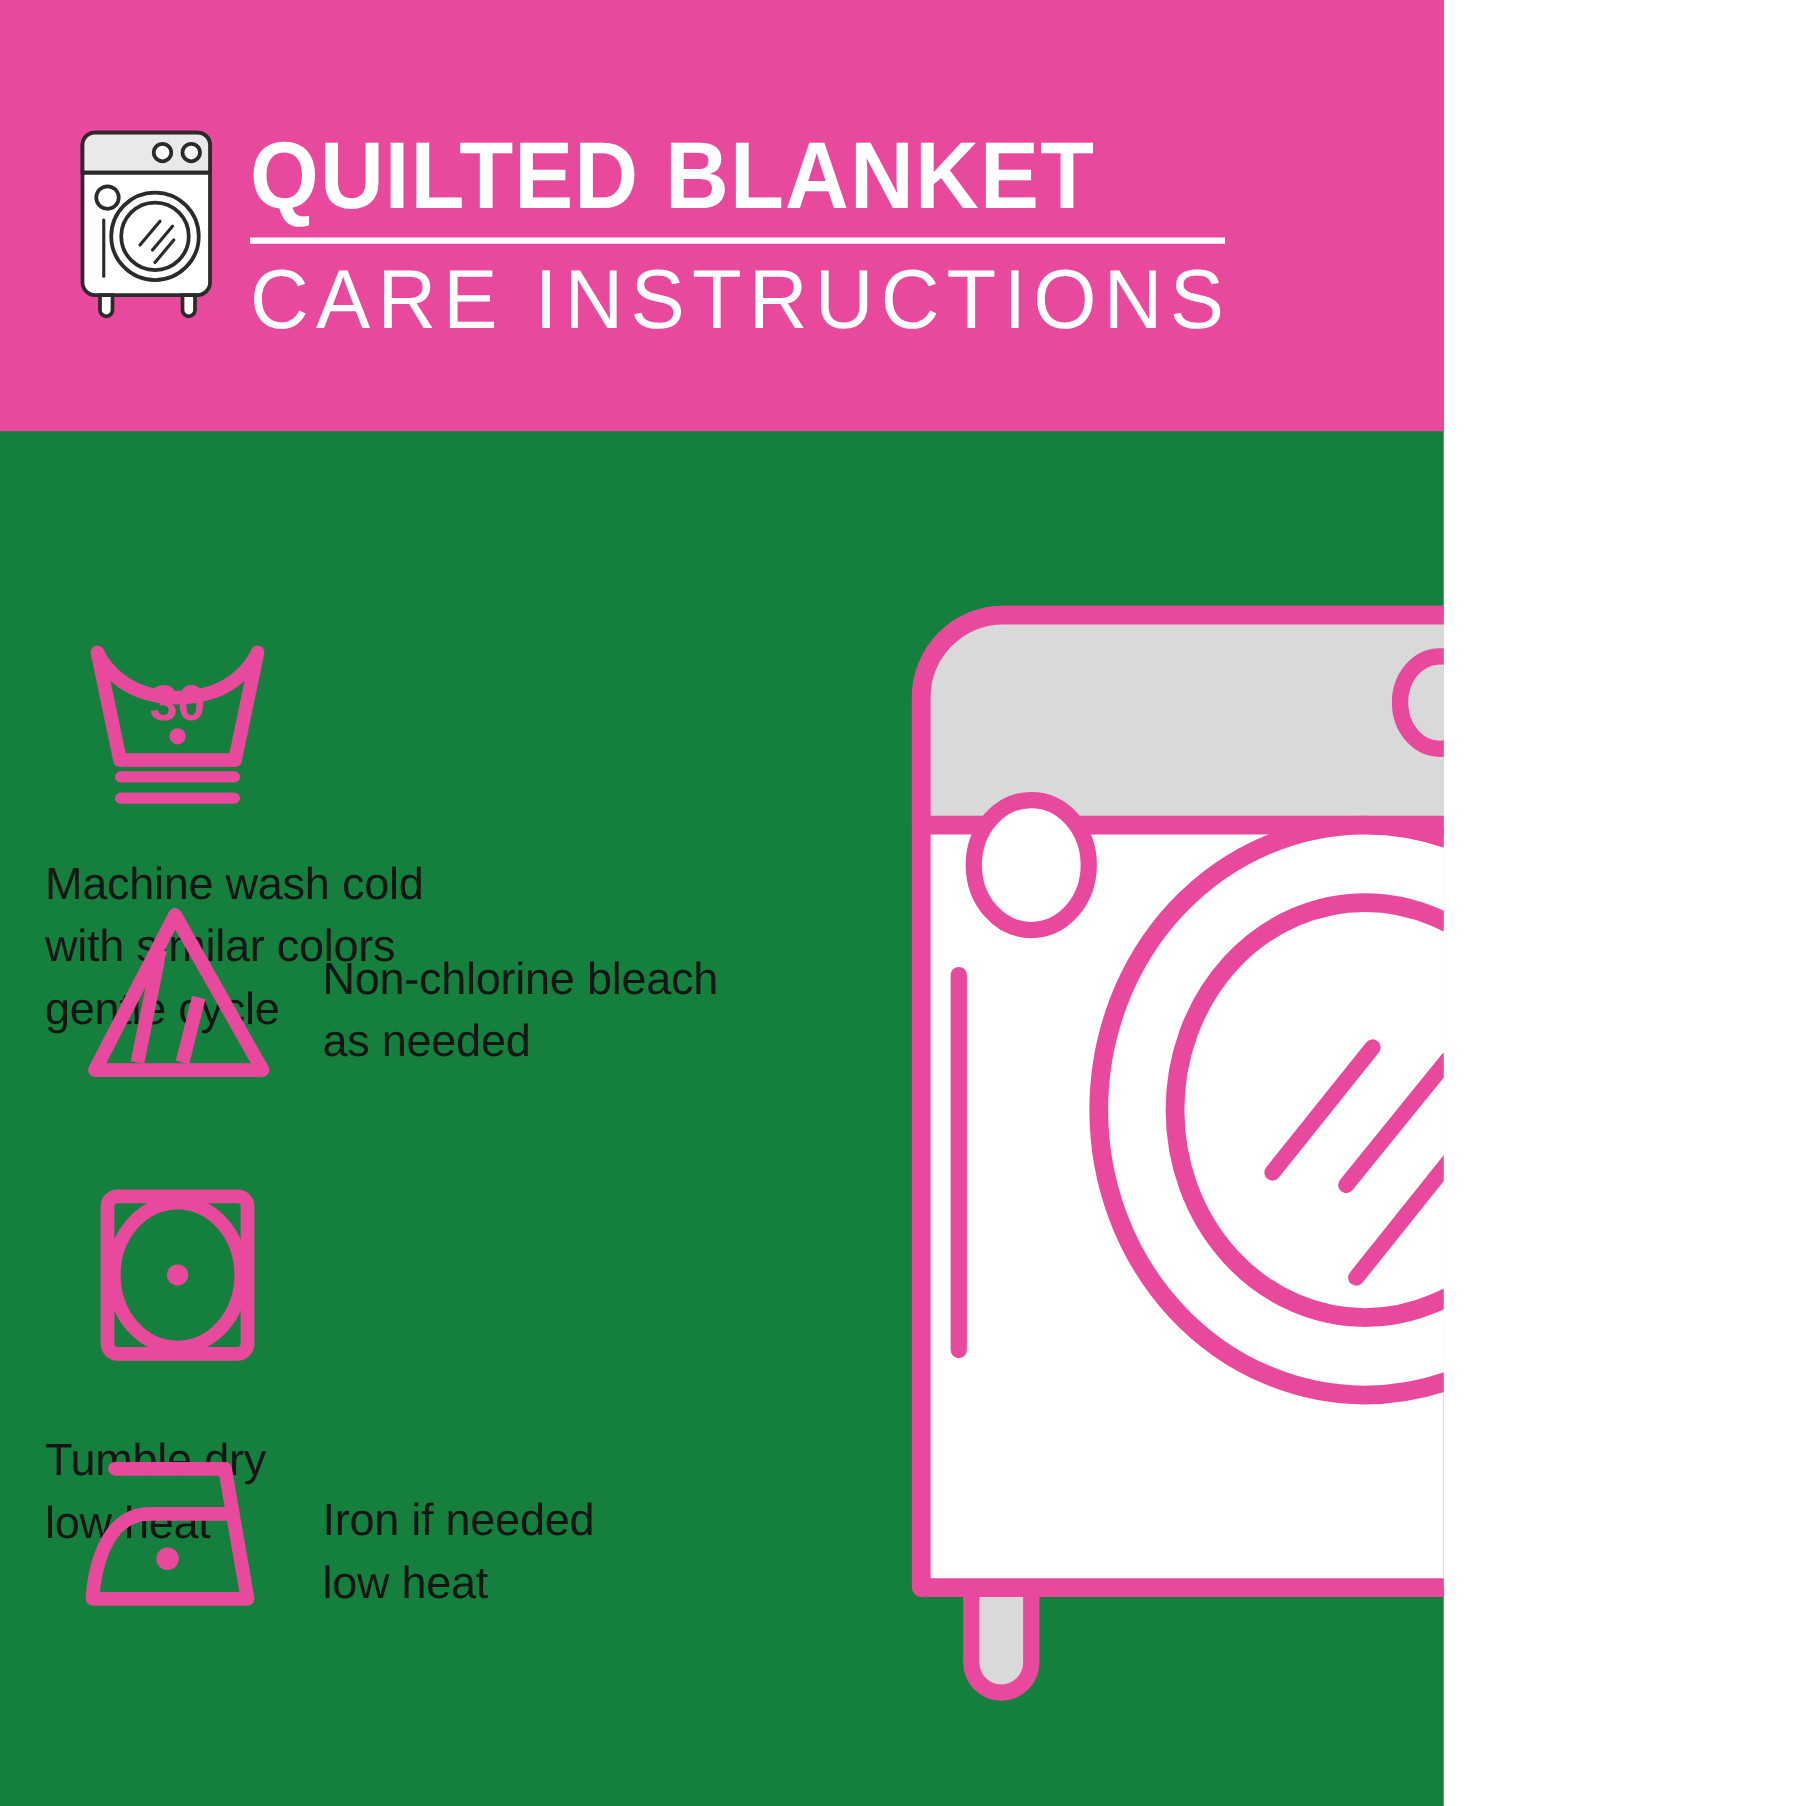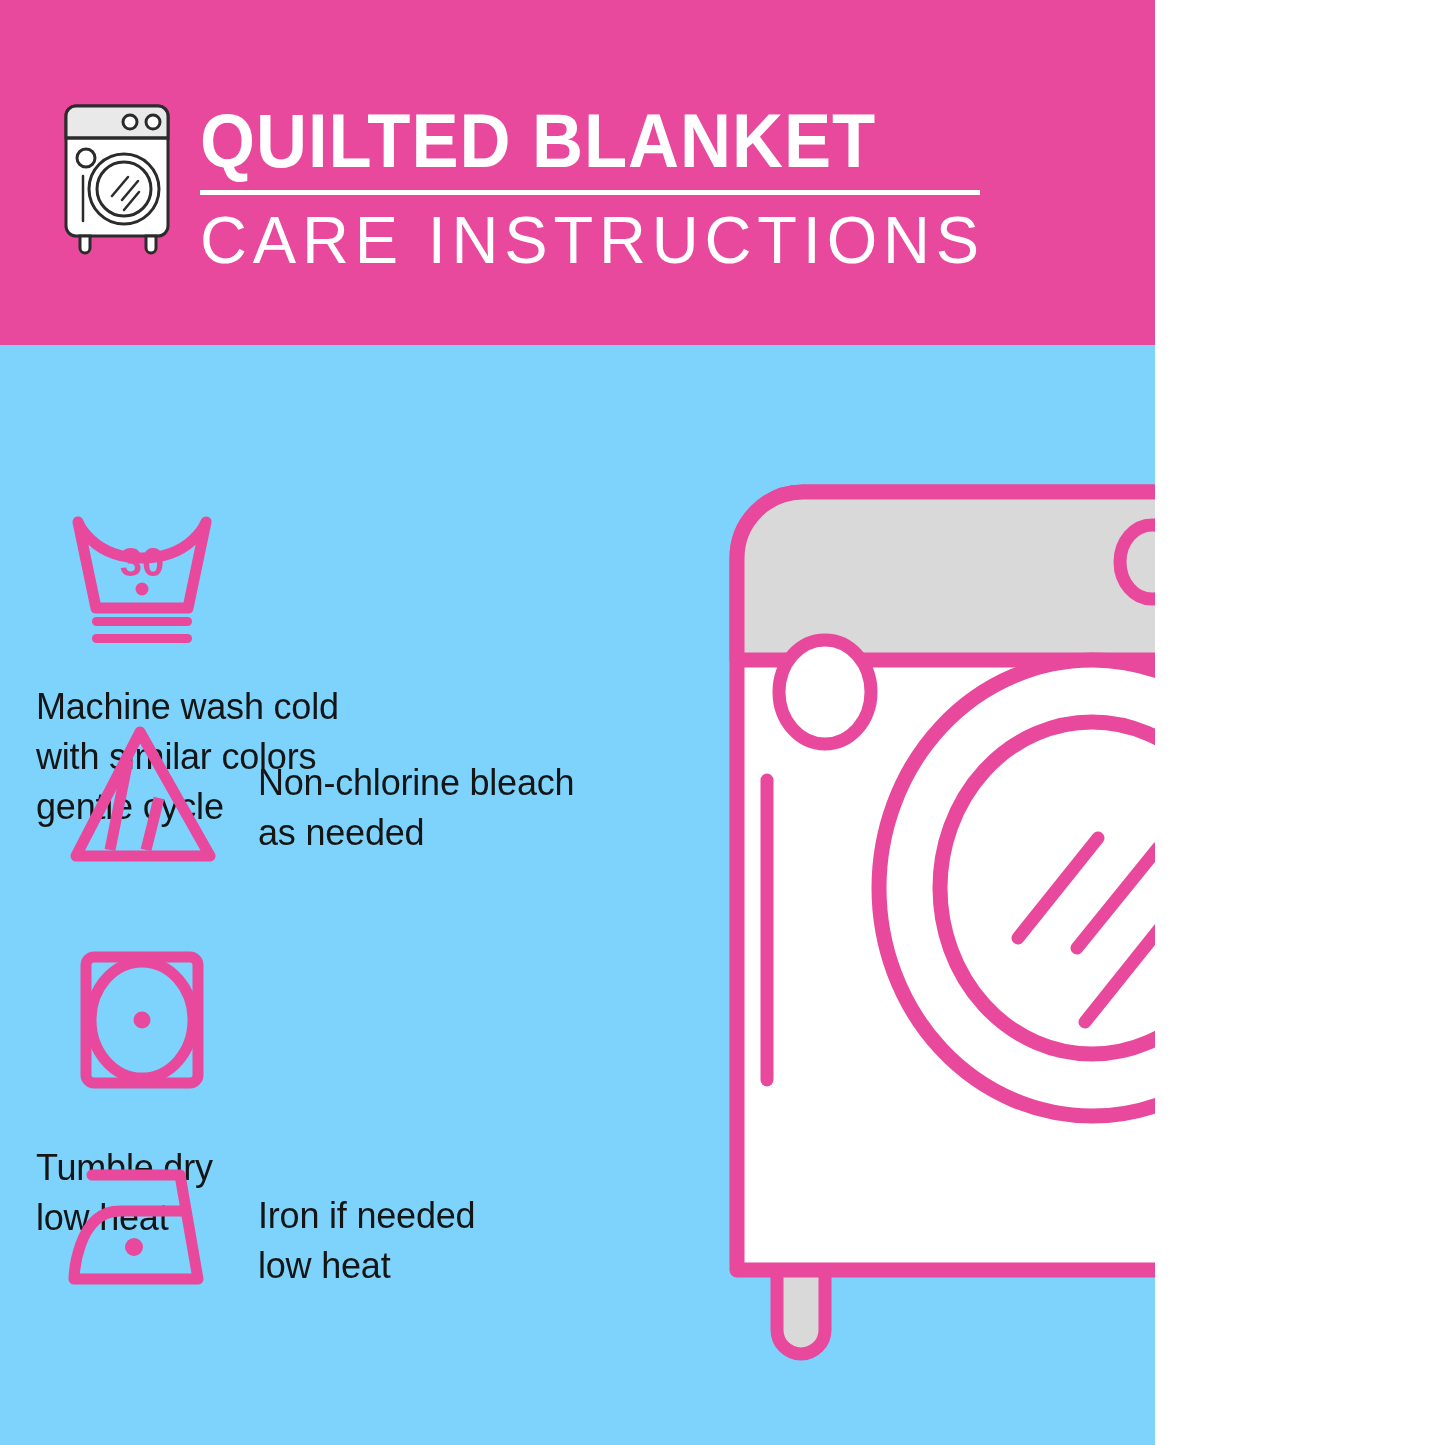--- a/index.html
+++ b/index.html
@@ -7,21 +7,21 @@
     padding: 0;
     background: #ffffff;
   }
   body {
     font-family: "Liberation Sans", sans-serif;
   }
   #page {
     position: relative;
     width: 1155px;
     height: 1445px;
-    background: #7dd3fc;
+    background: #15803d;
     overflow: hidden;
   }
 
   
   #header-band {
     position: absolute;
     left: 0;
     top: 0;
     width: 1445px;
     height: 345px;

